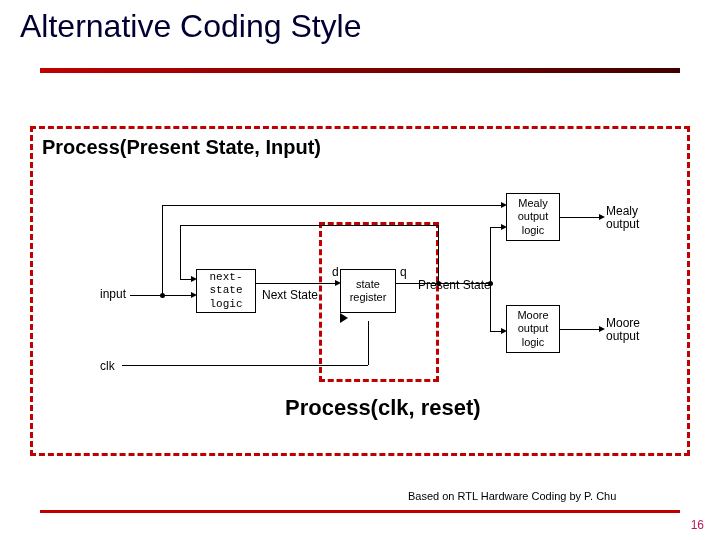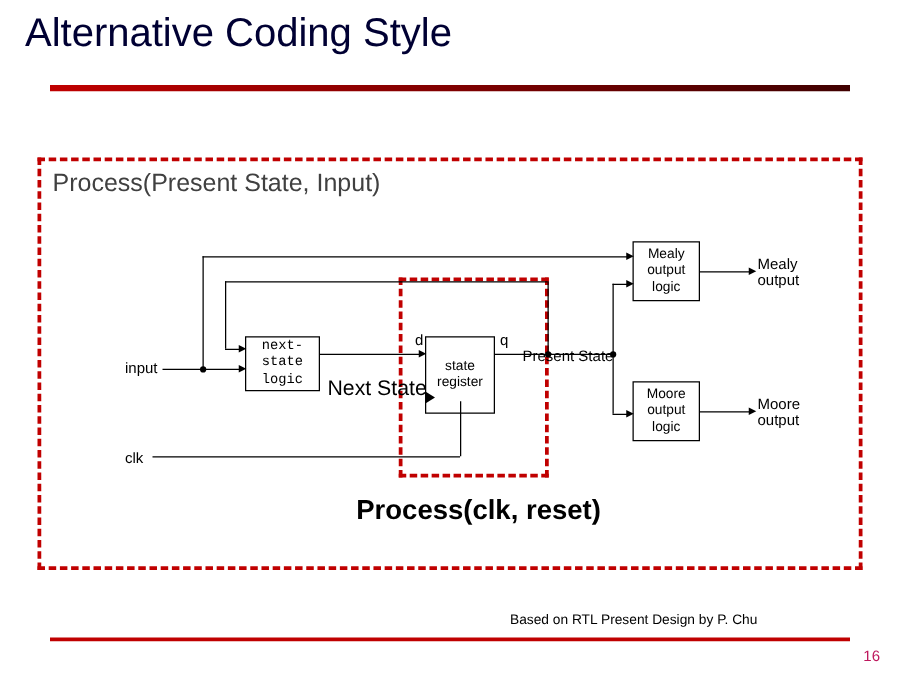--- a/index.html
+++ b/index.html
@@ -1,24 +1,24 @@
 <!DOCTYPE html>
 <html><head>
 <meta charset="utf-8">
 <style>
   * { box-sizing: border-box; margin: 0; padding: 0; }
   body { width: 720px; height: 540px; background: #fff; font-family: Arial, sans-serif; position: relative; }
   .slide { width: 720px; height: 540px; position: relative; }
   .title { font-size: 32px; font-weight: 400; color: #000033; position: absolute; top: 8px; left: 20px; }
   .title-rule { position: absolute; top: 68px; left: 40px; width: 640px; height: 5px; background: linear-gradient(90deg, #c00000 0%, #800000 50%, #400000 100%); }
   .outer-dashed { position: absolute; top: 126px; left: 30px; width: 660px; height: 330px; border: 3px dashed #c00000; }
-  .outer-label { position: absolute; top: 136px; left: 42px; font-size: 20px; font-weight: normal; color: #404040; }
+  .outer-label { position: absolute; top: 136px; left: 42px; font-size: 20px; font-weight: bold; color: #000000; }
   .inner-dashed { position: absolute; top: 222px; left: 319px; width: 120px; height: 160px; border: 3px dashed #c00000; }
   .proc-label { position: absolute; top: 395px; left: 285px; font-size: 22px; font-weight: bold; color: #000; }
-  .ns-label { position: absolute; top: 301px; left: 262px; font-size: 17px; color: #000; }
+  .ns-label { position: absolute; top: 288px; left: 262px; font-size: 12px; color: #000; }
   .ps-label { position: absolute; top: 278px; left: 418px; font-size: 12px; color: #000; }
   .footer-text { position: absolute; top: 490px; left: 408px; font-size: 11px; color: #000; }
   .footer-rule { position: absolute; top: 510px; left: 40px; width: 640px; height: 3px; background: #c00000; }
   .page-num { position: absolute; top: 518px; right: 16px; font-size: 12px; color: #be185d; }
   .diagram { position: absolute; top: 175px; left: 100px; }
   .box { position: absolute; border: 1px solid #000; background: #fff; text-align: center; font-size: 11px; display: flex; align-items: center; justify-content: center; flex-direction: column; line-height: 1.2; }
   .lbl { position: absolute; font-size: 12px; color: #000; }
   .line { position: absolute; background: #000; }
   .hline { height: 1px; }
   .vline { width: 1px; }
@@ -42,21 +42,21 @@
   <div class="ps-label">Present State</div>
 
   <div class="diagram">
     <div class="lbl" style="top:112px; left:0;">input</div>
     <div class="lbl" style="top:184px; left:0;text-align:center;">clk</div>
 
     <div class="box" style="top:94px; left:96px; width:60px; height:44px;">
       <span style="white-space:pre-line;font-family:Liberation Mono, monospace;">next-state
 logic</span>
     </div>
-    <div class="box" style="top:94px; left:240px; width:56px; height:62px;">
+    <div class="box" style="top:94px; left:240px; width:56px; height:44px;">
       <span style="white-space:pre-line;">state
 register</span>
     </div>
     <div class="box" style="top:18px; left:406px; width:54px; height:48px;">
       <span style="white-space:pre-line;">Mealy
 output
 logic</span>
     </div>
     <div class="box" style="top:130px; left:406px; width:54px; height:48px;">
       <span style="white-space:pre-line;">Moore
@@ -98,16 +98,16 @@
 
     <div class="line hline arrow-r" style="top:42px; left:460px; width:40px;"></div>
     <div class="lbl" style="top:30px; left:506px; line-height:1.1; white-space:pre-line;">Mealy
 output</div>
 
     <div class="line hline arrow-r" style="top:154px; left:460px; width:40px;"></div>
     <div class="lbl" style="top:142px; left:506px; line-height:1.1; white-space:pre-line;">Moore
 output</div>
   </div>
 
-  <div class="footer-text">Based on RTL Present Design by P. Chu</div>
+  <div class="footer-text">Based on RTL Hardware Coding by P. Chu</div>
   <div class="footer-rule"></div>
   <div class="page-num">16</div>
 </div>
 
 </body></html>

